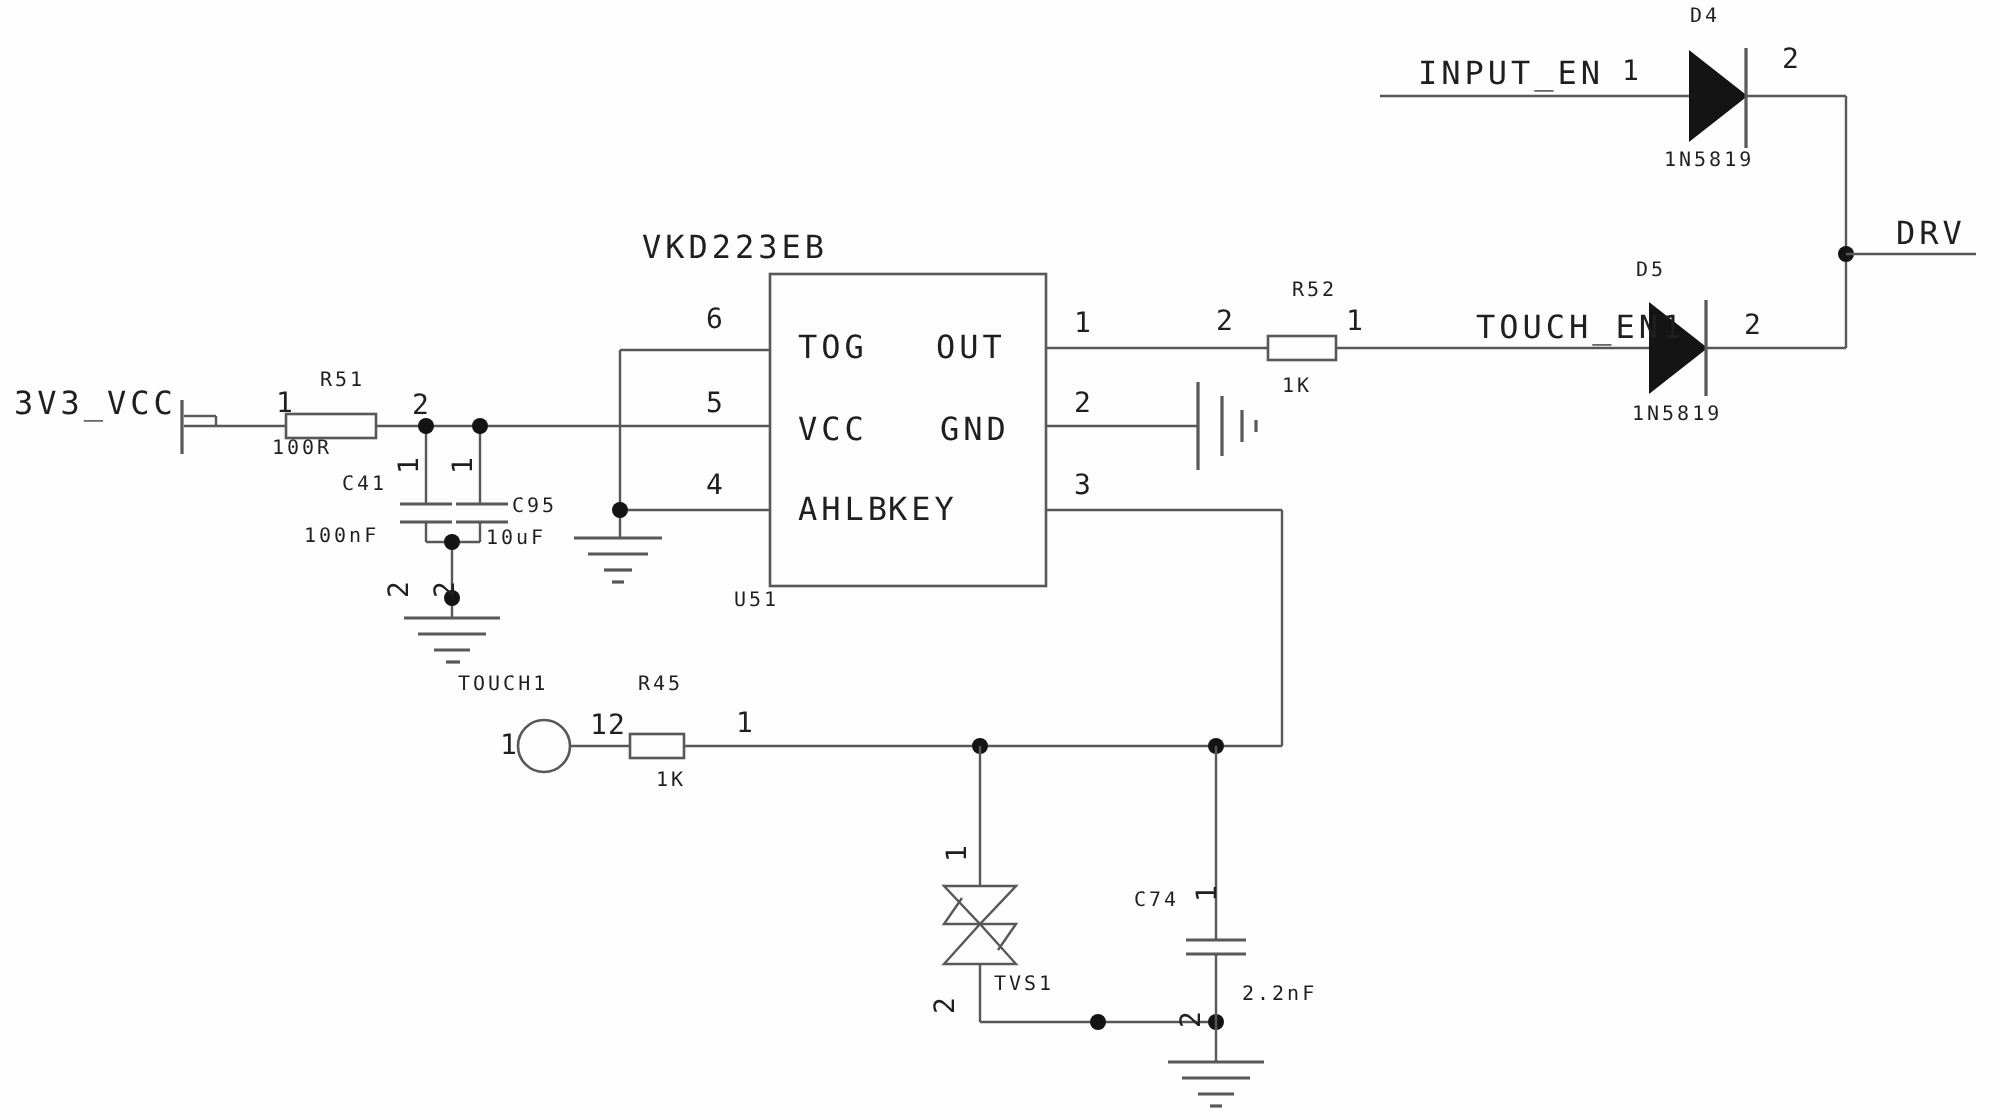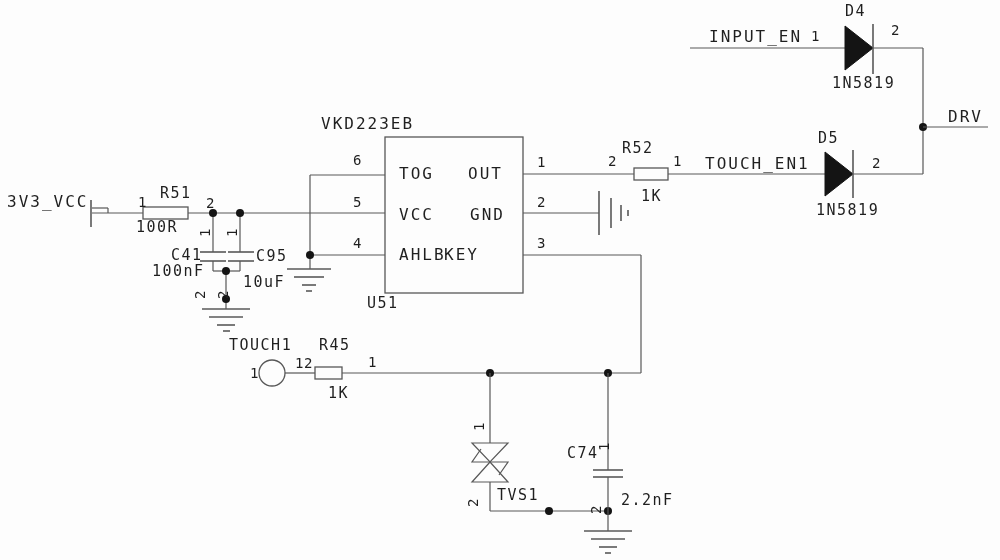--- a/index.html
+++ b/index.html
@@ -1,19 +1,19 @@
 <!DOCTYPE html>
 <html><head>
 <meta charset="utf-8">
 <style>
   html,body{margin:0;padding:0;background:#fff;}
   #canvas{position:relative;width:1000px;height:560px;background:#fdfdfd;overflow:hidden;
           font-family:"DejaVu Sans Mono","Liberation Mono",monospace;}
   #schemsvg{position:absolute;left:0;top:0;}
-  .lbl{position:absolute;font-size:15px;letter-spacing:1.5px;color:#1f1f1f;white-space:pre;line-height:1;}
+  .lbl{position:absolute;font-size:10px;letter-spacing:1.5px;color:#1f1f1f;white-space:pre;line-height:1;}
   .s14{font-size:14px;letter-spacing:.5px;}
   .s16{font-size:16px;letter-spacing:2px;text-align:right;}
   .rot{transform:rotate(-90deg);transform-origin:left top;}
   svg line,svg polyline,svg path{stroke:#585858;stroke-width:1.2;fill:none;}
   svg rect{stroke:#585858;stroke-width:1.3;fill:#fdfdfd;}
   svg circle.dot{fill:#141414;stroke:none;}
   svg circle.conn{fill:none;stroke:#585858;stroke-width:1.3;}
   svg polygon.diode{fill:#141414;stroke:#141414;}
   svg .thick{stroke-width:1.6;}
 </style>
@@ -157,48 +157,48 @@
   </svg>
 
   <span class="lbl s16" style="left:7px;top:194px">3V3_VCC</span>
   <span class="lbl s14" style="left:138px;top:195px">1</span>
   <span class="lbl" style="left:160px;top:186px">R51</span>
   <span class="lbl" style="left:136px;top:220px">100R</span>
   <span class="lbl s14" style="left:206px;top:196px">2</span>
 
   <span class="lbl s14 rot" style="left:198px;top:237px">1</span>
   <span class="lbl s14 rot" style="left:225px;top:237px">1</span>
-  <span class="lbl" style="left:171px;top:248px">C41</span>
+  <span class="lbl" style="left:171px;top:238px">C41</span>
   <span class="lbl" style="left:152px;top:264px">100nF</span>
   <span class="lbl" style="left:256px;top:249px">C95</span>
-  <span class="lbl" style="left:243px;top:275px">10uF</span>
+  <span class="lbl" style="left:243px;top:265px">10uF</span>
   <span class="lbl s14 rot" style="left:193px;top:299px">2</span>
   <span class="lbl s14 rot" style="left:216px;top:299px">2</span>
 
   <span class="lbl s16" style="left:321px;top:116px">VKD223EB</span>
   <span class="lbl" style="left:367px;top:296px">U51</span>
 
   <span class="lbl s14" style="left:353px;top:153px">6</span>
   <span class="lbl s14" style="left:353px;top:195px">5</span>
   <span class="lbl s14" style="left:353px;top:236px">4</span>
   <span class="lbl s16" style="left:399px;top:166px">TOG</span>
   <span class="lbl s16" style="left:399px;top:207px">VCC</span>
   <span class="lbl s16" style="left:399px;top:247px">AHLB</span>
   <span class="lbl s16" style="left:468px;top:166px">OUT</span>
   <span class="lbl s16" style="left:470px;top:207px">GND</span>
   <span class="lbl s16" style="left:444px;top:247px">KEY</span>
   <span class="lbl s14" style="left:537px;top:155px">1</span>
   <span class="lbl s14" style="left:537px;top:195px">2</span>
   <span class="lbl s14" style="left:537px;top:236px">3</span>
 
   <span class="lbl s14" style="left:608px;top:154px">2</span>
-  <span class="lbl" style="left:622px;top:141px">R52</span>
+  <span class="lbl" style="left:646px;top:141px">R52</span>
   <span class="lbl s14" style="left:673px;top:154px">1</span>
   <span class="lbl" style="left:641px;top:189px">1K</span>
-  <span class="lbl s16" style="left:705px;top:156px">TOUCH_EN1</span>
+  <span class="lbl s16" style="left:738px;top:156px">TOUCH_EN1</span>
 
   <span class="lbl s16" style="left:709px;top:29px">INPUT_EN</span>
   <span class="lbl s14" style="left:811px;top:29px">1</span>
   <span class="lbl" style="left:845px;top:4px">D4</span>
   <span class="lbl s14" style="left:891px;top:23px">2</span>
   <span class="lbl" style="left:832px;top:76px">1N5819</span>
 
   <span class="lbl s16" style="left:948px;top:109px">DRV</span>
 
   <span class="lbl" style="left:818px;top:131px">D5</span>

